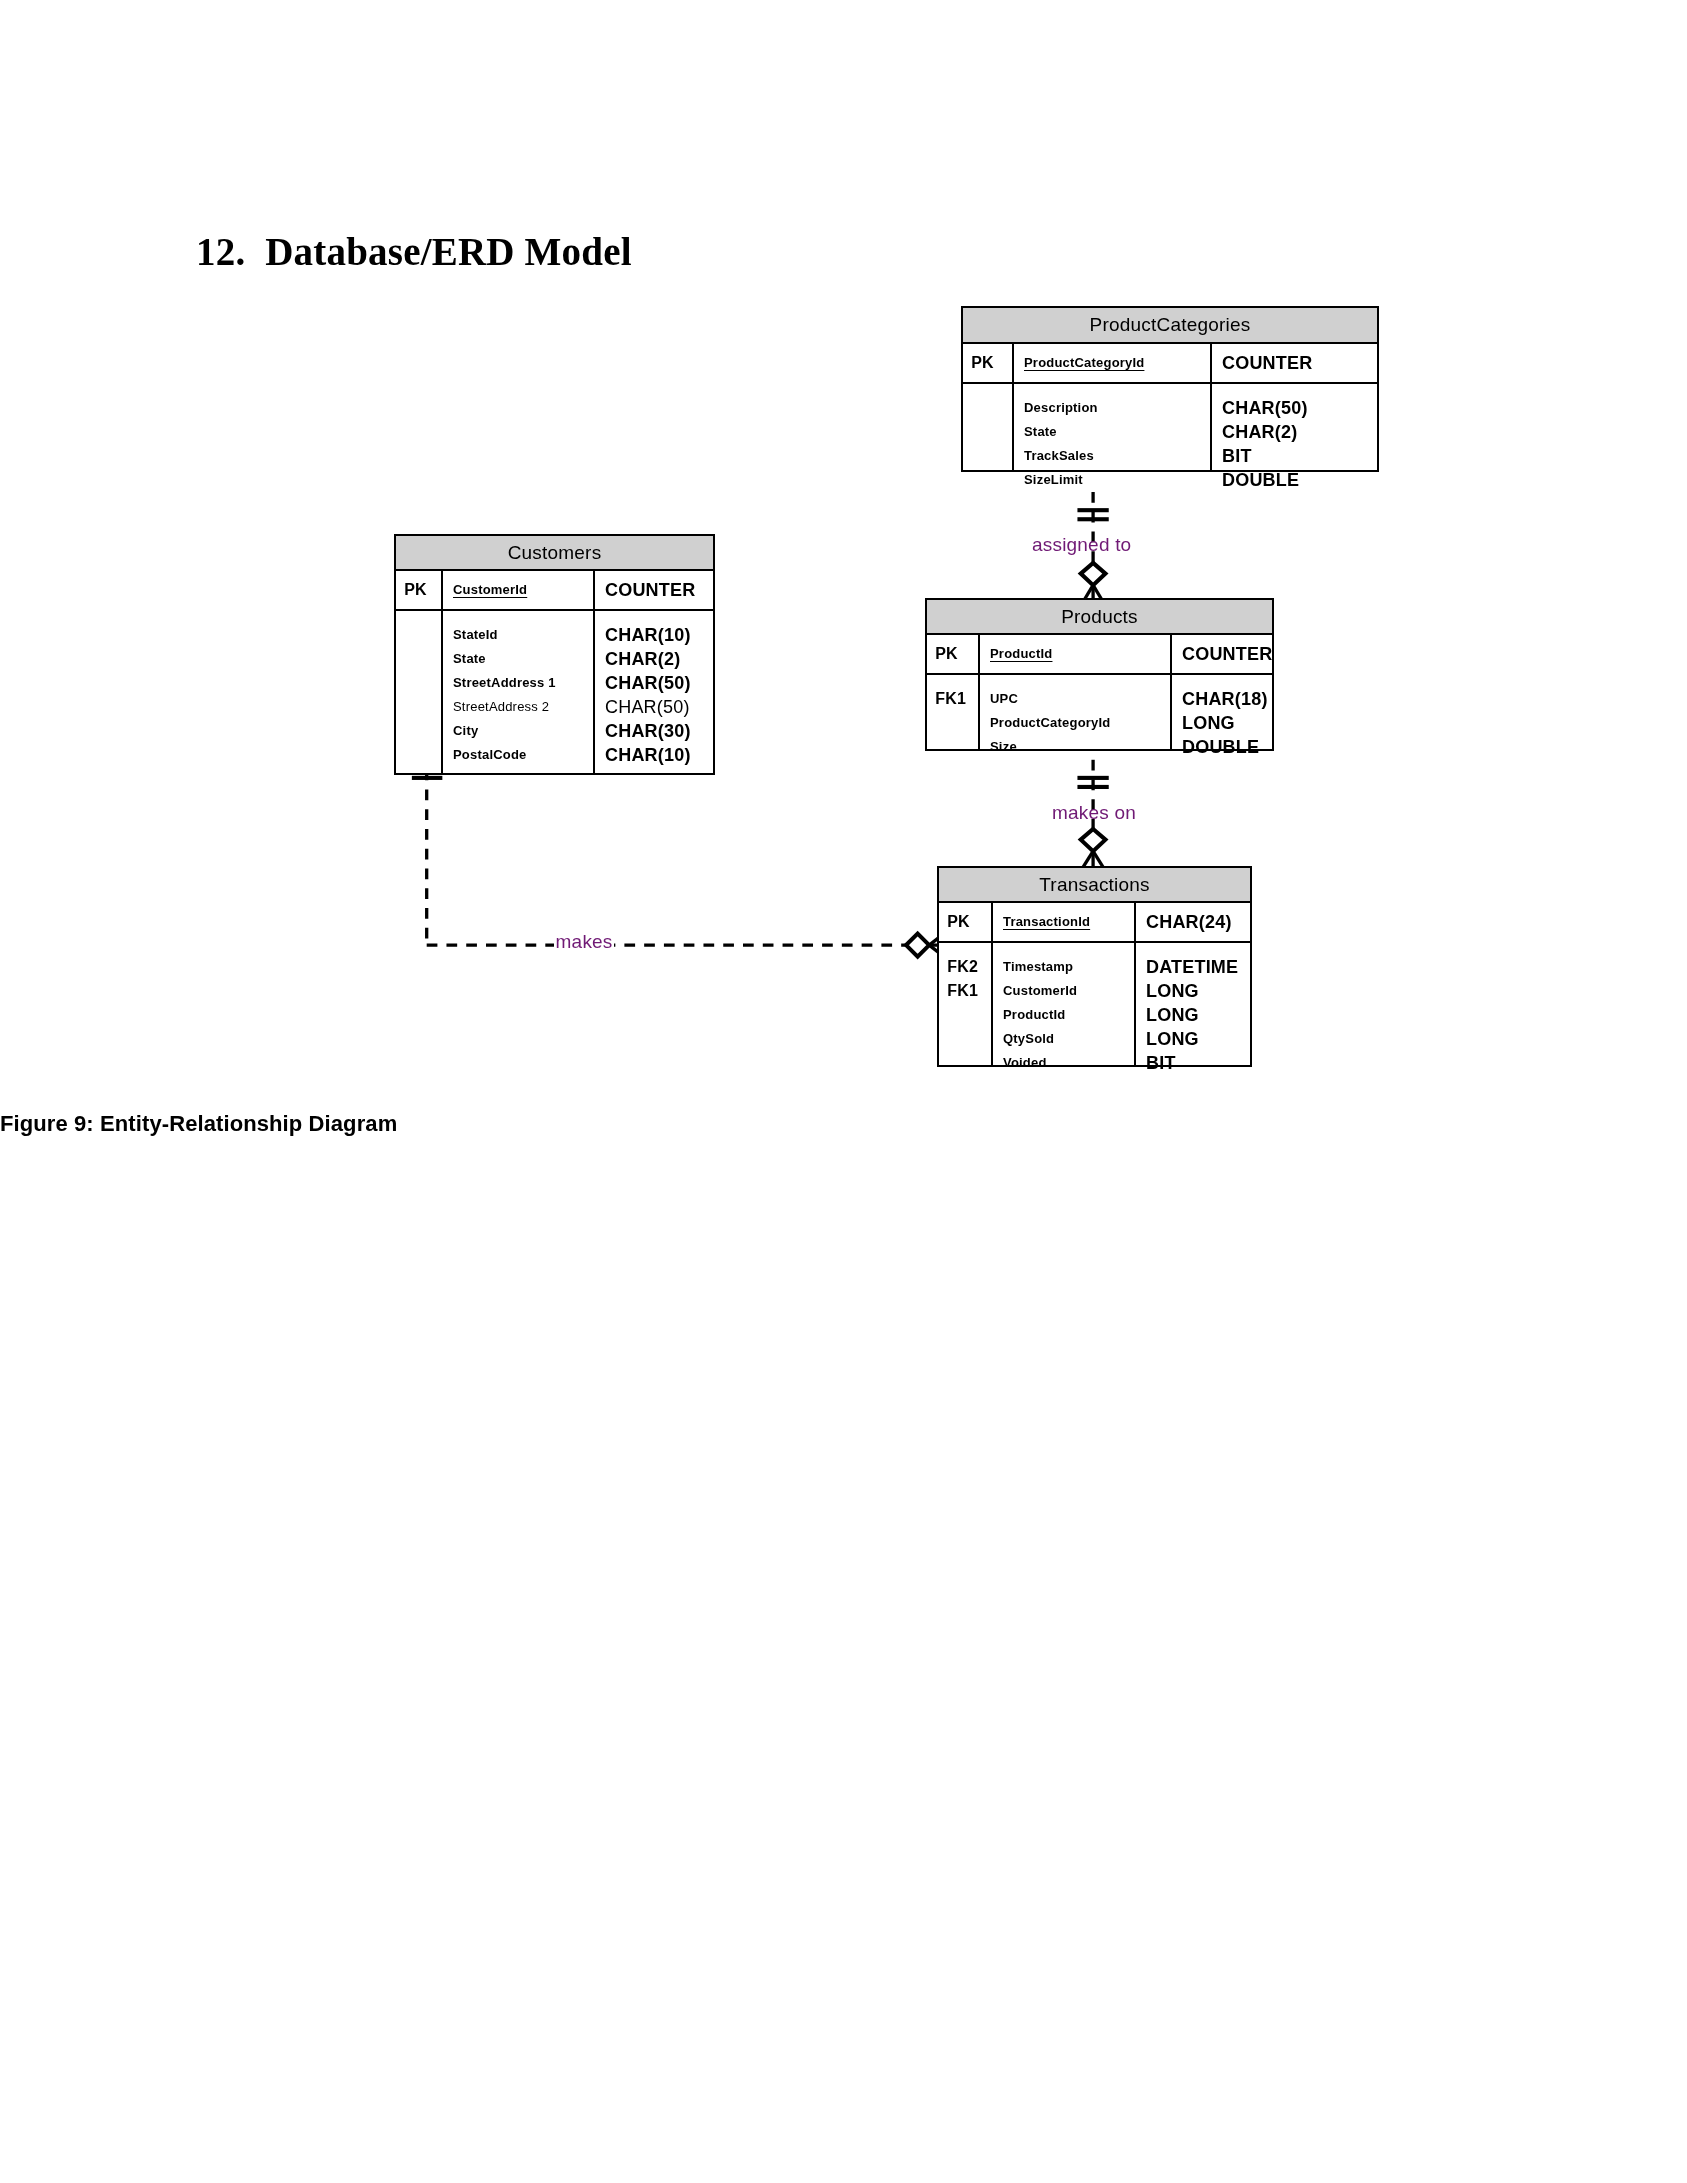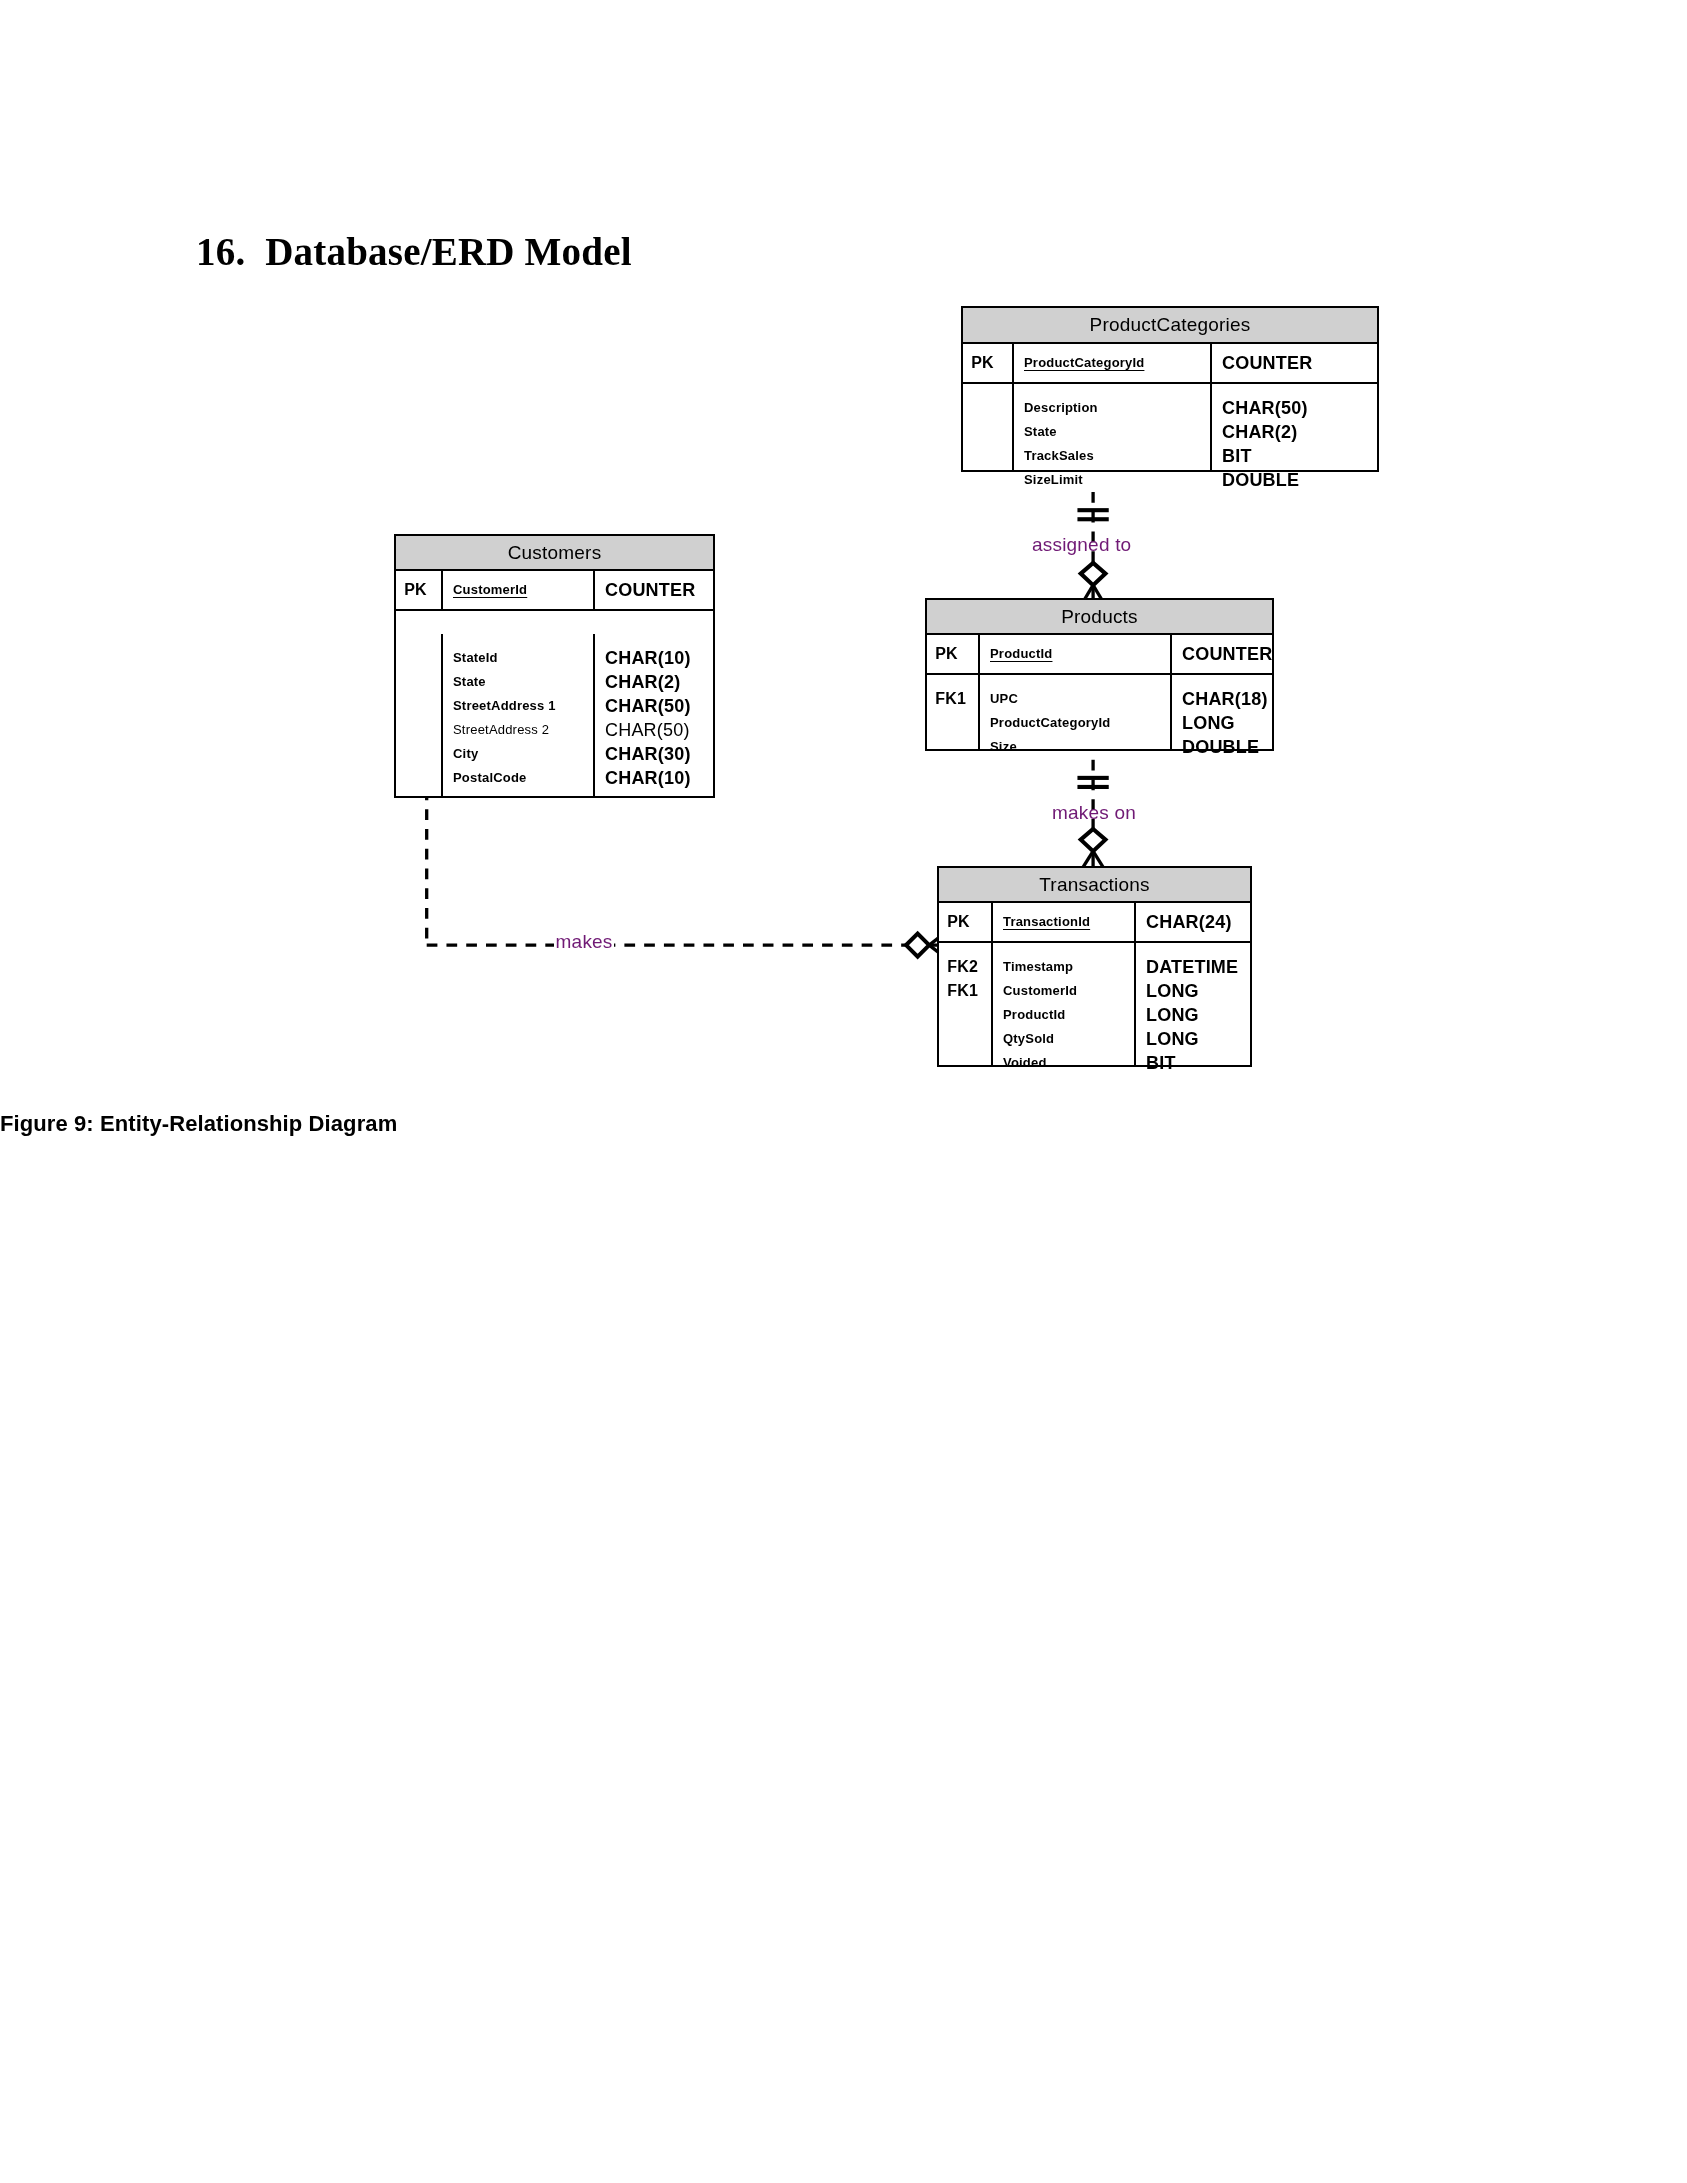--- a/index.html
+++ b/index.html
@@ -135,21 +135,21 @@
     top: 1111px;
     width: 1487px;
     font-size: 22px;
     font-weight: bold;
     letter-spacing: 0.1px;
   }
 </style>
 </head>
 <body>
 
-<div id="page-heading">16.  Database/ERD Model</div>
+<div id="page-heading">12.  Database/ERD Model</div>
 
 <div id="erd-canvas">
 
   <svg id="erd-lines" viewBox="0 0 2048 1450" xmlns="http://www.w3.org/2000/svg">
 
     <g>
       <line x1="1327" y1="597" x2="1327" y2="717" stroke="#000" stroke-width="4" stroke-dasharray="13 11"></line>
 
       <line x1="1308" y1="619" x2="1346" y2="619" stroke="#000" stroke-width="5"></line>
       <line x1="1308" y1="630" x2="1346" y2="630" stroke="#000" stroke-width="5"></line>
@@ -237,21 +237,21 @@
         <div class="pk-row">PK</div>
       </div>
       <div class="col-name" style="width:152px;">
         <div class="pk-row pk-name">CustomerId</div>
       </div>
       <div class="col-type" style="width:118px;">
         <div class="pk-row">COUNTER</div>
       </div>
     </div>
 
-    <div class="entity-section" style="height:162px;margin-top:23px;">
+    <div class="entity-section" style="height:162px;">
       <div class="col-key attr-list" style="width:47px;"></div>
       <div class="col-name attr-list" style="width:152px;">
         <div class="attr-line">StateId</div>
         <div class="attr-line">State</div>
         <div class="attr-line">StreetAddress 1</div>
         <div class="attr-line optional">StreetAddress 2</div>
         <div class="attr-line">City</div>
         <div class="attr-line">PostalCode</div>
       </div>
       <div class="col-type attr-list" style="width:118px;">

